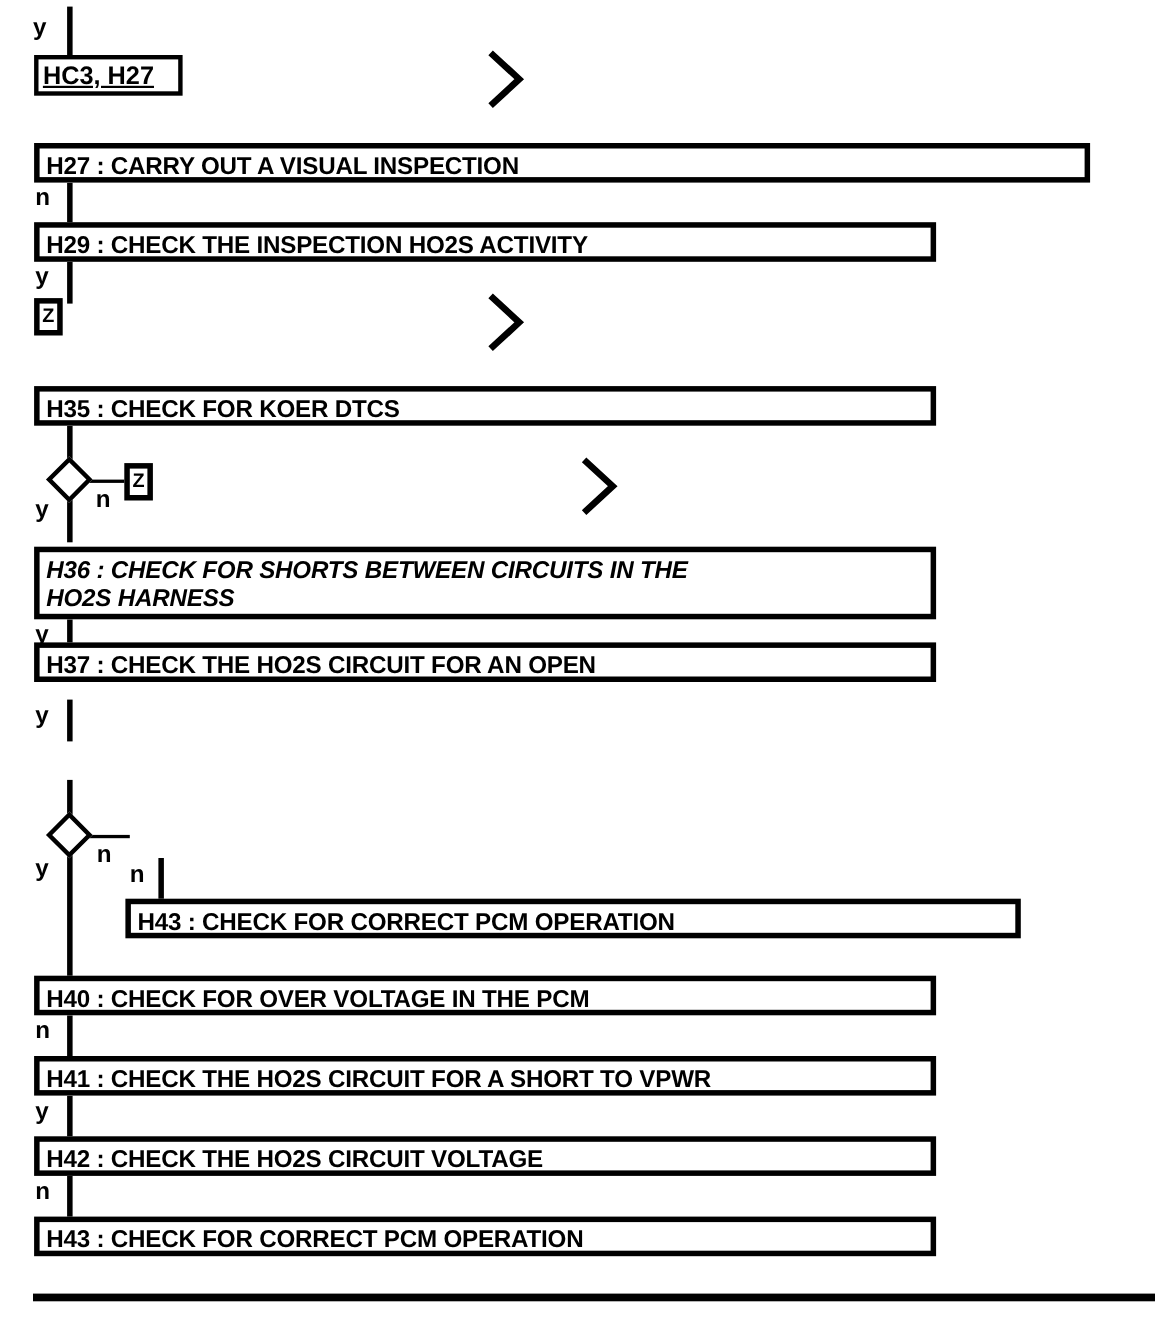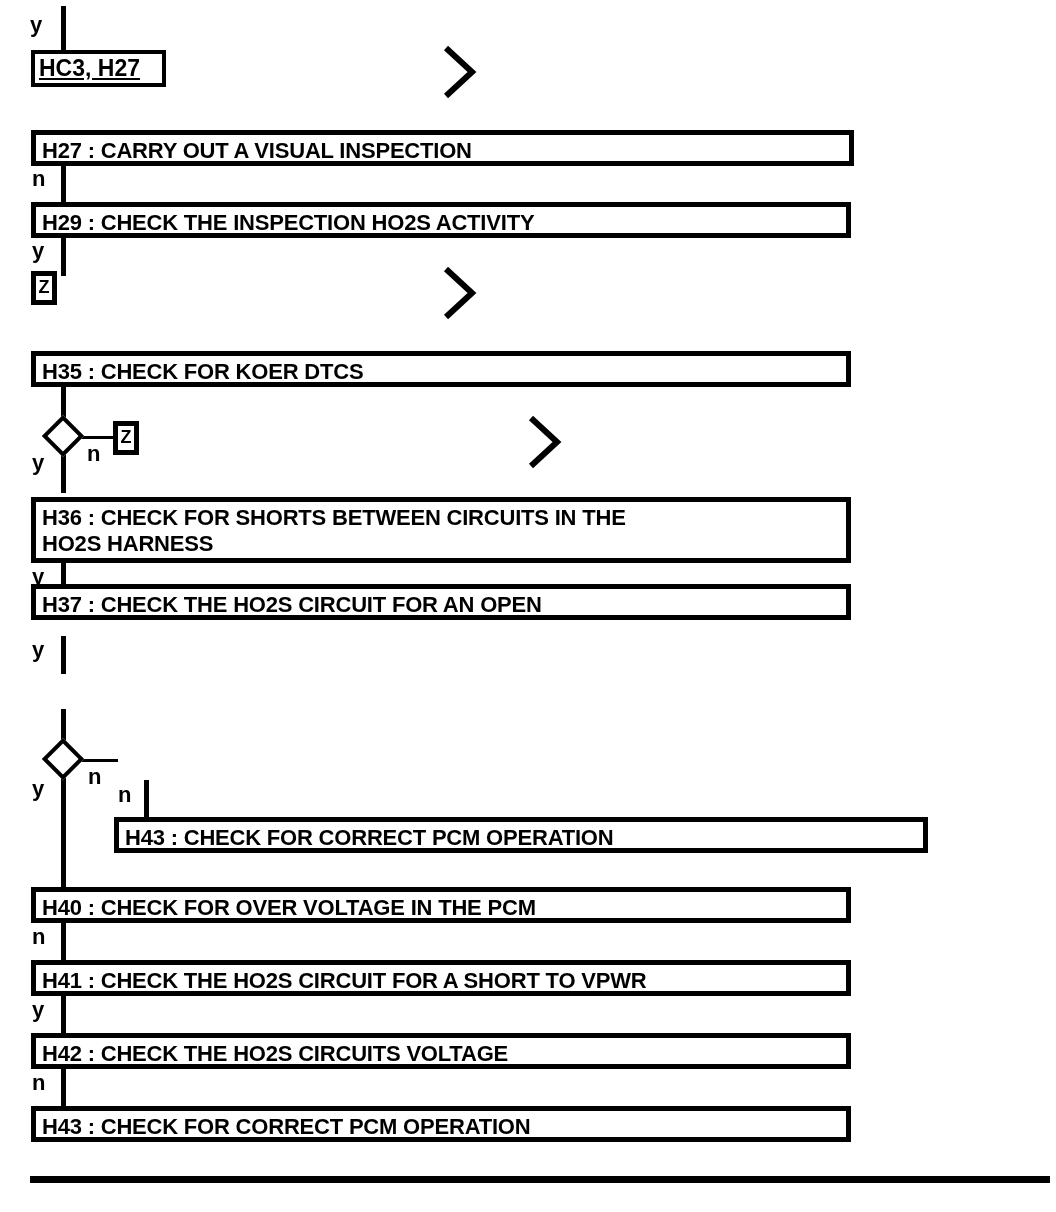--- a/index.html
+++ b/index.html
@@ -123,21 +123,21 @@
   <div class="vline" style="left:61px; top:6px; height:48px;"></div>
 
   <div class="tag-box" style="left:31px; top:50px; width:135px; height:37px;text-decoration:underline;">HC3, H27</div>
 
   <div class="chevron" style="left:440px; top:44px;">
     <svg width="40" height="56" viewBox="0 0 40 56">
       <polyline points="6,4 32,28 6,52" fill="none" stroke="#000000" stroke-width="6" stroke-linecap="butt" stroke-linejoin="miter"></polyline>
     </svg>
   </div>
 
-  <div class="step-box" style="left:31px; top:130px; width:823px; height:36px;">H27 : CARRY OUT A VISUAL INSPECTION</div>
+  <div class="step-box" style="left:31px; top:130px; width:960px; height:36px;">H27 : CARRY OUT A VISUAL INSPECTION</div>
 
   <div class="vline" style="left:61px; top:166px; height:38px;"></div>
   <div class="branch-label" style="left:32px; top:168px;">n</div>
 
   <div class="step-box" style="left:31px; top:202px; width:820px; height:36px;">H29 : CHECK THE INSPECTION HO2S ACTIVITY</div>
 
   <div class="vline" style="left:61px; top:238px; height:38px;"></div>
   <div class="branch-label" style="left:32px; top:240px;">y</div>
 
   <div class="z-node" style="left:31px; top:271px;">Z</div>
@@ -160,21 +160,21 @@
 
   <div class="vline" style="left:61px; top:450px; height:43px;"></div>
   <div class="branch-label" style="left:32px; top:452px;">y</div>
 
   <div class="chevron" style="left:525px; top:414px;">
     <svg width="40" height="56" viewBox="0 0 40 56">
       <polyline points="6,4 32,28 6,52" fill="none" stroke="#000000" stroke-width="6" stroke-linecap="butt" stroke-linejoin="miter"></polyline>
     </svg>
   </div>
 
-  <div class="step-box" style="left:31px; top:497px; width:820px; height:66px;">H36 : CHECK FOR SHORTS BETWEEN CIRCUITS IN THE
+  <div class="step-box" style="left:31px; top:497px; width:820px; height:66px;font-style:italic;">H36 : CHECK FOR SHORTS BETWEEN CIRCUITS IN THE
 HO2S HARNESS</div>
 
   <div class="vline" style="left:61px; top:563px; height:38px;"></div>
   <div class="branch-label" style="left:32px; top:566px;">y</div>
 
   <div class="step-box" style="left:31px; top:584px; width:820px; height:36px;">H37 : CHECK THE HO2S CIRCUIT FOR AN OPEN</div>
 
   <div class="vline" style="left:61px; top:636px; height:38px;"></div>
   <div class="branch-label" style="left:32px; top:639px;">y</div>
 
@@ -198,21 +198,21 @@
   <div class="step-box" style="left:31px; top:887px; width:820px; height:36px;">H40 : CHECK FOR OVER VOLTAGE IN THE PCM</div>
 
   <div class="vline" style="left:61px; top:923px; height:38px;"></div>
   <div class="branch-label" style="left:32px; top:926px;">n</div>
 
   <div class="step-box" style="left:31px; top:960px; width:820px; height:36px;">H41 : CHECK THE HO2S CIRCUIT FOR A SHORT TO VPWR</div>
 
   <div class="vline" style="left:61px; top:996px; height:38px;"></div>
   <div class="branch-label" style="left:32px; top:999px;">y</div>
 
-  <div class="step-box" style="left:31px; top:1033px; width:820px; height:36px;">H42 : CHECK THE HO2S CIRCUITS VOLTAGE</div>
+  <div class="step-box" style="left:31px; top:1033px; width:820px; height:36px;">H42 : CHECK THE HO2S CIRCUIT VOLTAGE</div>
 
   <div class="vline" style="left:61px; top:1069px; height:38px;"></div>
   <div class="branch-label" style="left:32px; top:1072px;">n</div>
 
   <div class="step-box" style="left:31px; top:1106px; width:820px; height:36px;">H43 : CHECK FOR CORRECT PCM OPERATION</div>
 
   <div class="bottom-rule" style="left:30px; top:1176px; width:1020px;"></div>
 
 </div>
 

